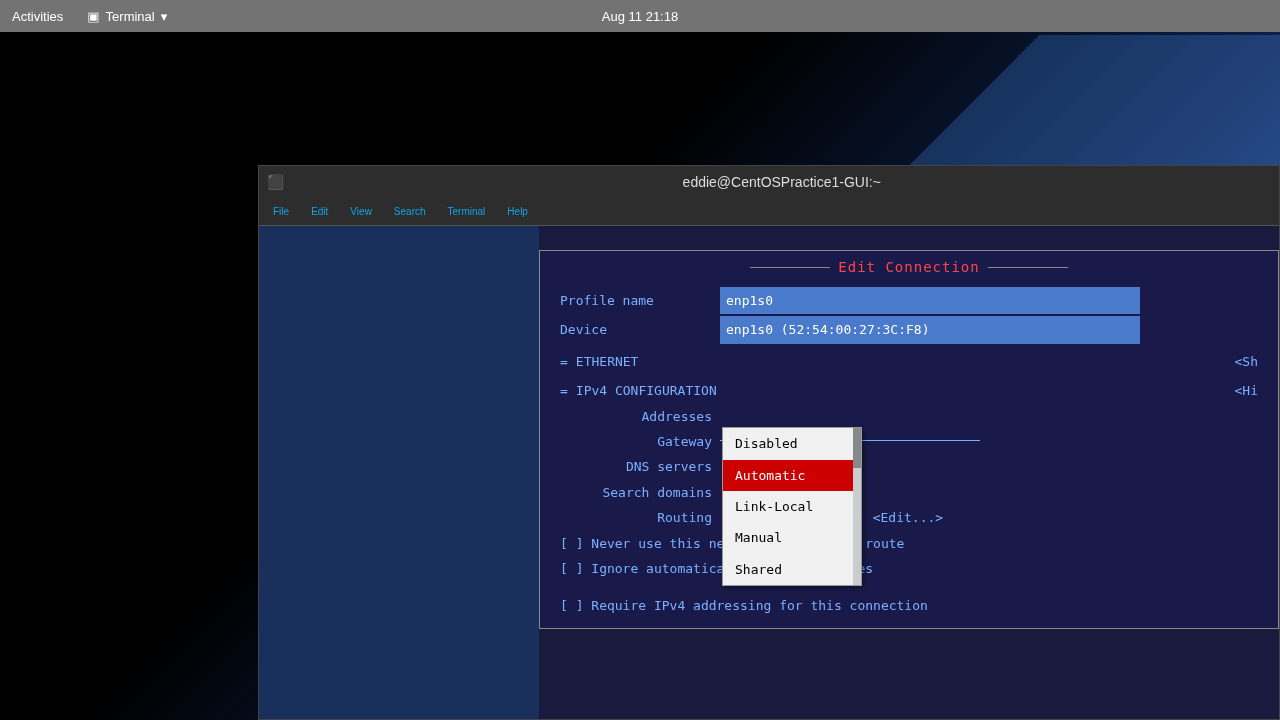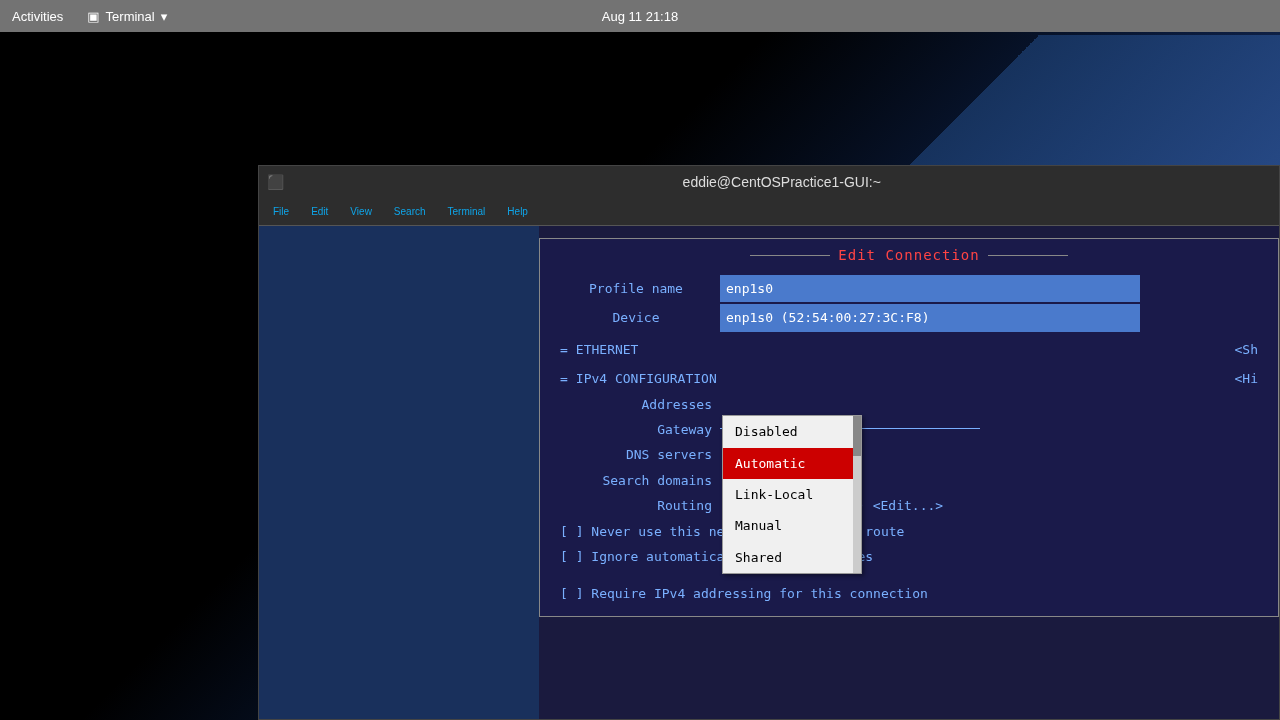--- a/index.html
+++ b/index.html
@@ -132,21 +132,21 @@
       width: 100%;
       height: calc(100% - 60px);
       padding: 0;
       overflow: hidden;
       position: relative;
     }
 
     
     .edit-connection {
       position: absolute;
-      top: 12px;
+      top: 24px;
       left: 280px;
       width: 740px;
       background: #1a1a4a;
       border: 1px solid #888;
       color: #7ab0ff;
       font-size: 14px;
       font-family: monospace;
     }
 
     .edit-connection-titlebar {
@@ -178,21 +178,21 @@
       line-height: 1.8;
     }
 
     .row {
       display: flex;
       align-items: center;
       margin-bottom: 2px;
     }
 
     .label {
-      text-align: center;
+      text-align: left;
       min-width: 160px;
       padding-right: 8px;
       color: #7ab0ff;
     }
 
     .value-bar {
       background: #4a7acc;
       color: #fff;
       padding: 2px 6px;
       min-width: 420px;

